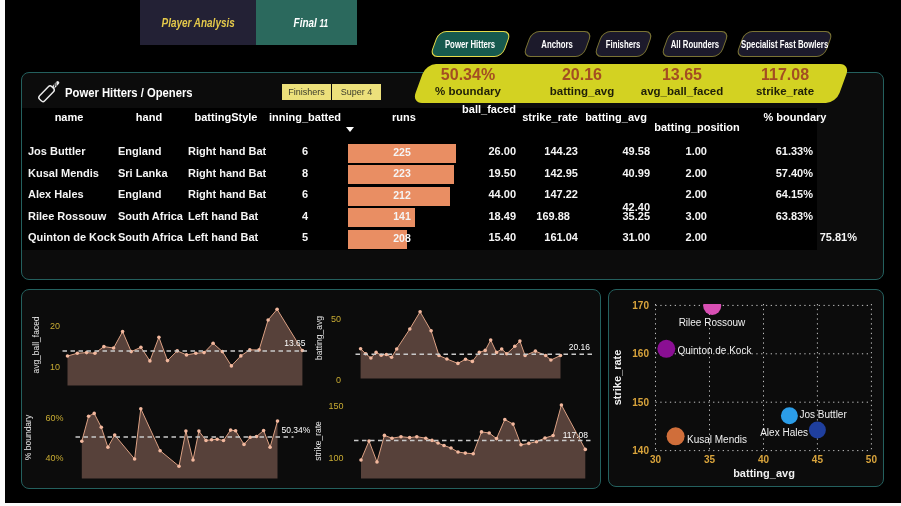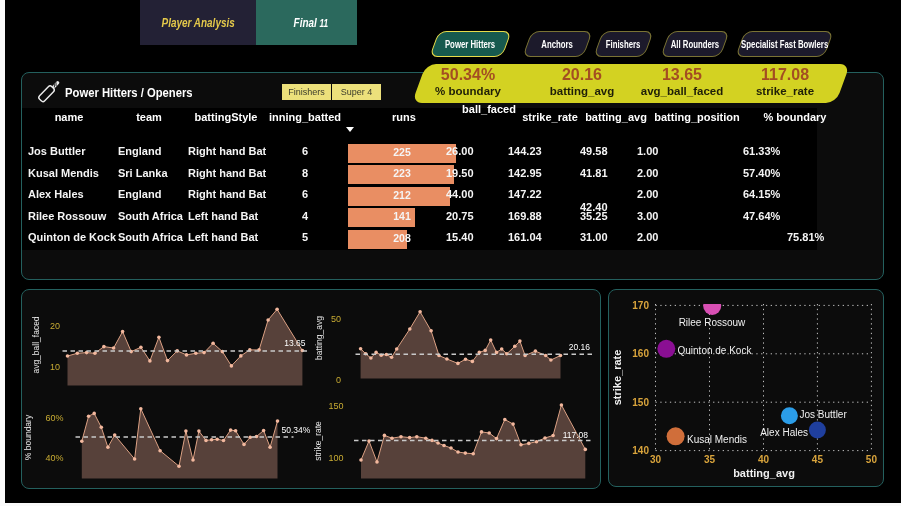--- a/index.html
+++ b/index.html
@@ -11,21 +11,21 @@
 .pill.act{background:#175a4e;border:1.5px solid #e8dc4a}
 .banner{position:absolute;left:419px;top:64px;width:424px;height:39px;transform:skewX(-20deg);border-radius:10px;background:#d3d222;z-index:5}
 .stat{position:absolute;top:66px;width:140px;text-align:center;z-index:6}
 .stat .num{font-size:16px;font-weight:bold;color:#a34e22}
 .stat .lab{font-size:11.5px;font-weight:bold;color:#1f1f08;margin-top:1px}
 .panel{position:absolute;background:#0c0c0c;border:1px solid #24605e;border-radius:8px}
 .tablebg{position:absolute;left:22px;top:108px;width:795px;height:142px;background:#000}
 .th{position:absolute;color:#fff;font-weight:bold;font-size:11px;text-align:center;white-space:nowrap}
 .td{position:absolute;color:#f5f5f5;font-weight:bold;font-size:11px;white-space:nowrap}
 .td.rn{font-size:10.5px}
-.td.l{text-align:left}.td.c{text-align:center}.td.r{text-align:left}
+.td.l{text-align:left}.td.c{text-align:center}.td.r{text-align:right}
 .bar{position:absolute;height:19px;background:#e98e63}
 .sorttri{position:absolute;left:346px;top:127px;width:0;height:0;border-left:4.5px solid transparent;border-right:4.5px solid transparent;border-top:5.5px solid #fff}
 .ptitle{position:absolute;left:65px;top:86px;color:#fff;font-weight:bold;font-size:12.5px;transform:scaleX(0.9);transform-origin:left}
 .ybtn{position:absolute;top:83.5px;width:49px;height:16px;background:#ece07b;color:#3b3b2b;font-size:9px;display:flex;align-items:center;justify-content:center}
 </style></head>
 <body>
 <div class="canvas"></div>
 <div class="tab" style="left:140px;width:116px;background:#232135;color:#e3c84a">
     <span>Player Analysis</span>
   </div>
@@ -73,28 +73,28 @@
 <rect x="10.2" y="8.6" width="7.2" height="17.6" rx="2.5" fill="none" stroke="#ececec" stroke-width="1.4"></rect>
 <rect x="12.6" y="0.2" width="3.2" height="8.6" rx="1.4" fill="#ececec"></rect>
 <line x1="12.6" y1="2.6" x2="15.3" y2="5.2" stroke="#1a1a1a" stroke-width="0.9"></line>
 <line x1="12.4" y1="4.8" x2="15.1" y2="7.4" stroke="#1a1a1a" stroke-width="0.9"></line>
 </g>
   </svg>
 <div class="ptitle">Power Hitters / Openers</div>
 <div class="ybtn" style="left:282px">Finishers</div>
 <div class="ybtn" style="left:332px">Super 4</div>
 <div class="th" style="left:9px;top:111px;width:120px">name</div>
-<div class="th" style="left:89px;top:111px;width:120px">team</div>
+<div class="th" style="left:89px;top:111px;width:120px">hand</div>
 <div class="th" style="left:166px;top:111px;width:120px">battingStyle</div>
 <div class="th" style="left:245px;top:111px;width:120px">inning_batted</div>
 <div class="th" style="left:344px;top:111px;width:120px">runs</div>
 <div class="th" style="left:429px;top:103px;width:120px">ball_faced</div>
 <div class="th" style="left:490px;top:111px;width:120px">strike_rate</div>
 <div class="th" style="left:556px;top:111px;width:120px">batting_avg</div>
-<div class="th" style="left:637px;top:111px;width:120px">batting_position</div>
+<div class="th" style="left:637px;top:121px;width:120px">batting_position</div>
 <div class="th" style="left:735px;top:111px;width:120px">% boundary</div>
 <div class="sorttri"></div>
 <div class="td l" style="left:28px;top:145px;width:100px">Jos Buttler</div>
 <div class="td l" style="left:118px;top:145px;width:80px">England</div>
 <div class="td l" style="left:188px;top:145px;width:110px">Right hand Bat</div>
 <div class="td c" style="left:285px;top:145px;width:40px">6</div>
 <div class="bar" style="left:347.5px;top:143.5px;width:108px"></div>
 <div class="td c rn" style="left:382px;top:145.5px;width:40px">225</div>
 <div class="td r" style="left:446px;top:145px;width:70px">26.00</div>
 <div class="td r" style="left:508px;top:145px;width:70px">144.23</div>
@@ -102,45 +102,45 @@
 <div class="td r" style="left:637px;top:145px;width:70px">1.00</div>
 <div class="td r" style="left:743px;top:145px;width:70px">61.33%</div>
 <div class="td l" style="left:28px;top:166.5px;width:100px">Kusal Mendis</div>
 <div class="td l" style="left:118px;top:166.5px;width:80px">Sri Lanka</div>
 <div class="td l" style="left:188px;top:166.5px;width:110px">Right hand Bat</div>
 <div class="td c" style="left:285px;top:166.5px;width:40px">8</div>
 <div class="bar" style="left:347.5px;top:165.0px;width:106.5px"></div>
 <div class="td c rn" style="left:382px;top:167.0px;width:40px">223</div>
 <div class="td r" style="left:446px;top:166.5px;width:70px">19.50</div>
 <div class="td r" style="left:508px;top:166.5px;width:70px">142.95</div>
-<div class="td r" style="left:580px;top:166.5px;width:70px">41.81</div>
+<div class="td r" style="left:580px;top:166.5px;width:70px">40.99</div>
 <div class="td r" style="left:637px;top:166.5px;width:70px">2.00</div>
 <div class="td r" style="left:743px;top:166.5px;width:70px">57.40%</div>
 <div class="td l" style="left:28px;top:188px;width:100px">Alex Hales</div>
 <div class="td l" style="left:118px;top:188px;width:80px">England</div>
 <div class="td l" style="left:188px;top:188px;width:110px">Right hand Bat</div>
 <div class="td c" style="left:285px;top:188px;width:40px">6</div>
 <div class="bar" style="left:347.5px;top:186.5px;width:102px"></div>
 <div class="td c rn" style="left:382px;top:188.5px;width:40px">212</div>
 <div class="td r" style="left:446px;top:188px;width:70px">44.00</div>
 <div class="td r" style="left:508px;top:188px;width:70px">147.22</div>
 <div class="td r" style="left:580px;top:201px;width:70px">42.40</div>
 <div class="td r" style="left:637px;top:188px;width:70px">2.00</div>
 <div class="td r" style="left:743px;top:188px;width:70px">64.15%</div>
 <div class="td l" style="left:28px;top:209.5px;width:100px">Rilee Rossouw</div>
 <div class="td l" style="left:118px;top:209.5px;width:80px">South Africa</div>
 <div class="td l" style="left:188px;top:209.5px;width:110px">Left hand Bat</div>
 <div class="td c" style="left:285px;top:209.5px;width:40px">4</div>
 <div class="bar" style="left:347.5px;top:208.0px;width:67.5px"></div>
 <div class="td c rn" style="left:382px;top:210.0px;width:40px">141</div>
-<div class="td r" style="left:446px;top:209.5px;width:70px">20.75</div>
+<div class="td r" style="left:446px;top:209.5px;width:70px">18.49</div>
 <div class="td r" style="left:508px;top:209.5px;width:62px">169.88</div>
 <div class="td r" style="left:580px;top:209.5px;width:70px">35.25</div>
 <div class="td r" style="left:637px;top:209.5px;width:70px">3.00</div>
-<div class="td r" style="left:743px;top:209.5px;width:70px">47.64%</div>
+<div class="td r" style="left:743px;top:209.5px;width:70px">63.83%</div>
 <div class="td l" style="left:28px;top:231px;width:100px">Quinton de Kock</div>
 <div class="td l" style="left:118px;top:231px;width:80px">South Africa</div>
 <div class="td l" style="left:188px;top:231px;width:110px">Left hand Bat</div>
 <div class="td c" style="left:285px;top:231px;width:40px">5</div>
 <div class="bar" style="left:347.5px;top:229.5px;width:59.5px"></div>
 <div class="td c rn" style="left:382px;top:231.5px;width:40px">208</div>
 <div class="td r" style="left:446px;top:231px;width:70px">15.40</div>
 <div class="td r" style="left:508px;top:231px;width:70px">161.04</div>
 <div class="td r" style="left:580px;top:231px;width:70px">31.00</div>
 <div class="td r" style="left:637px;top:231px;width:70px">2.00</div>

